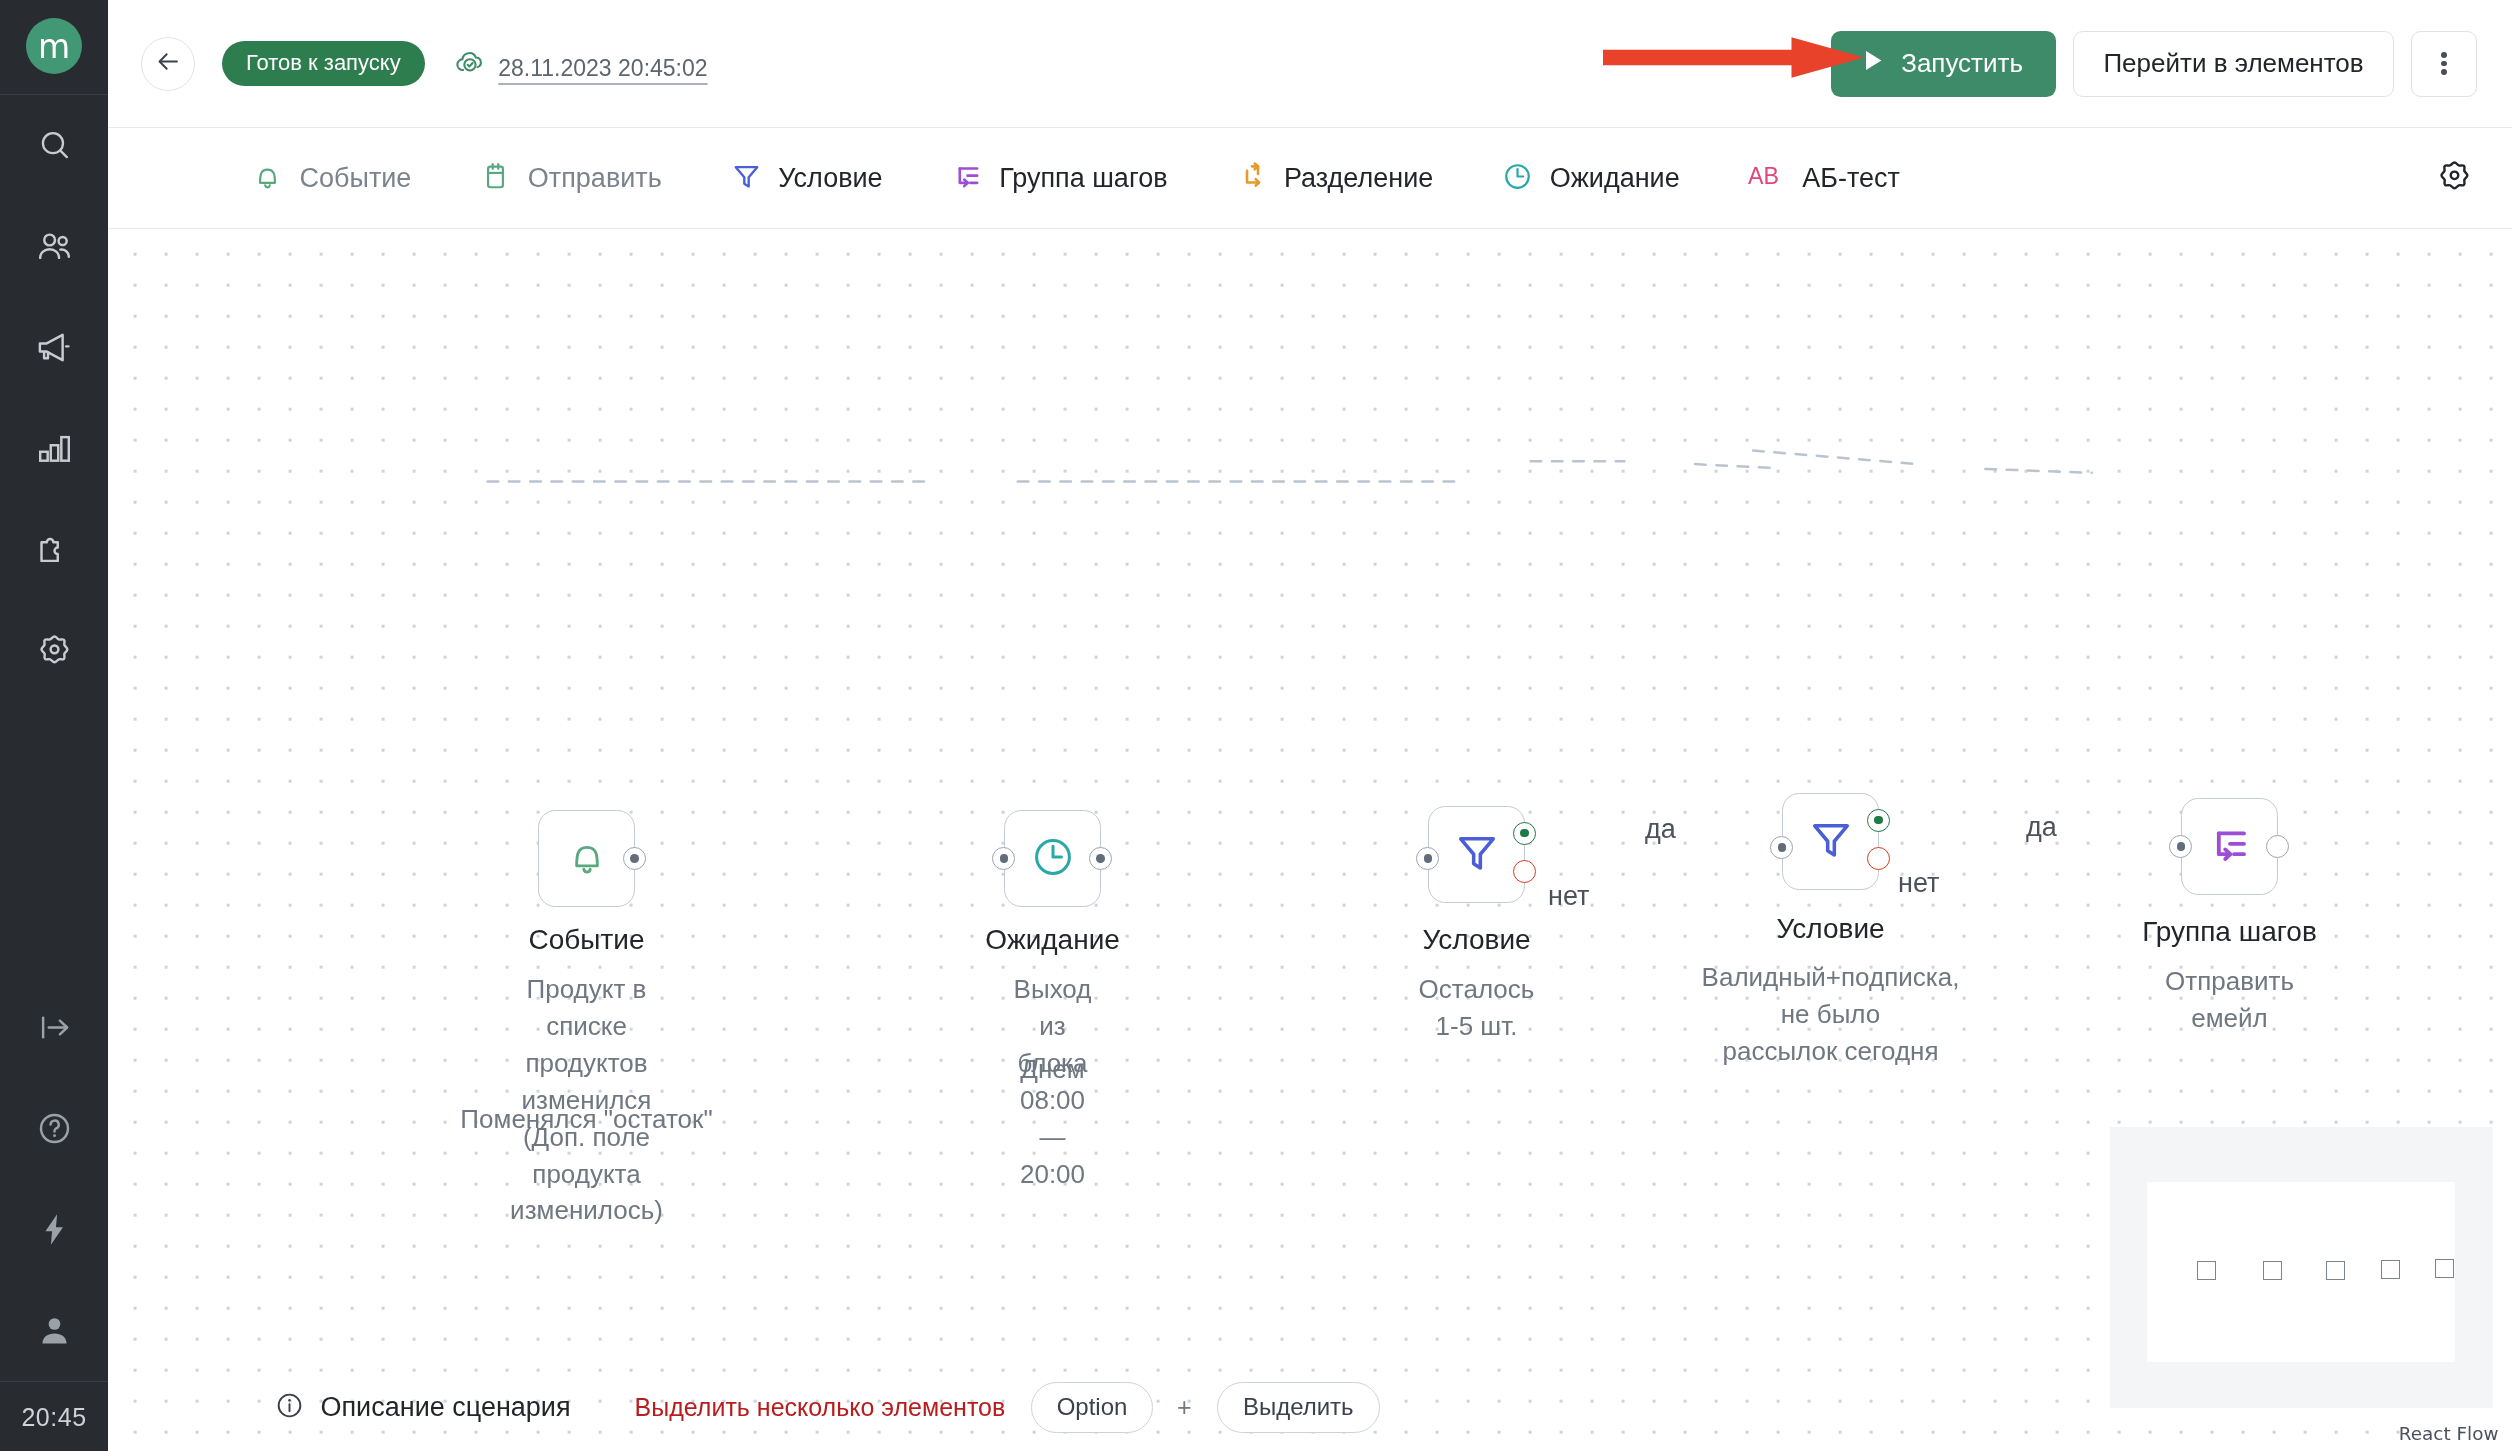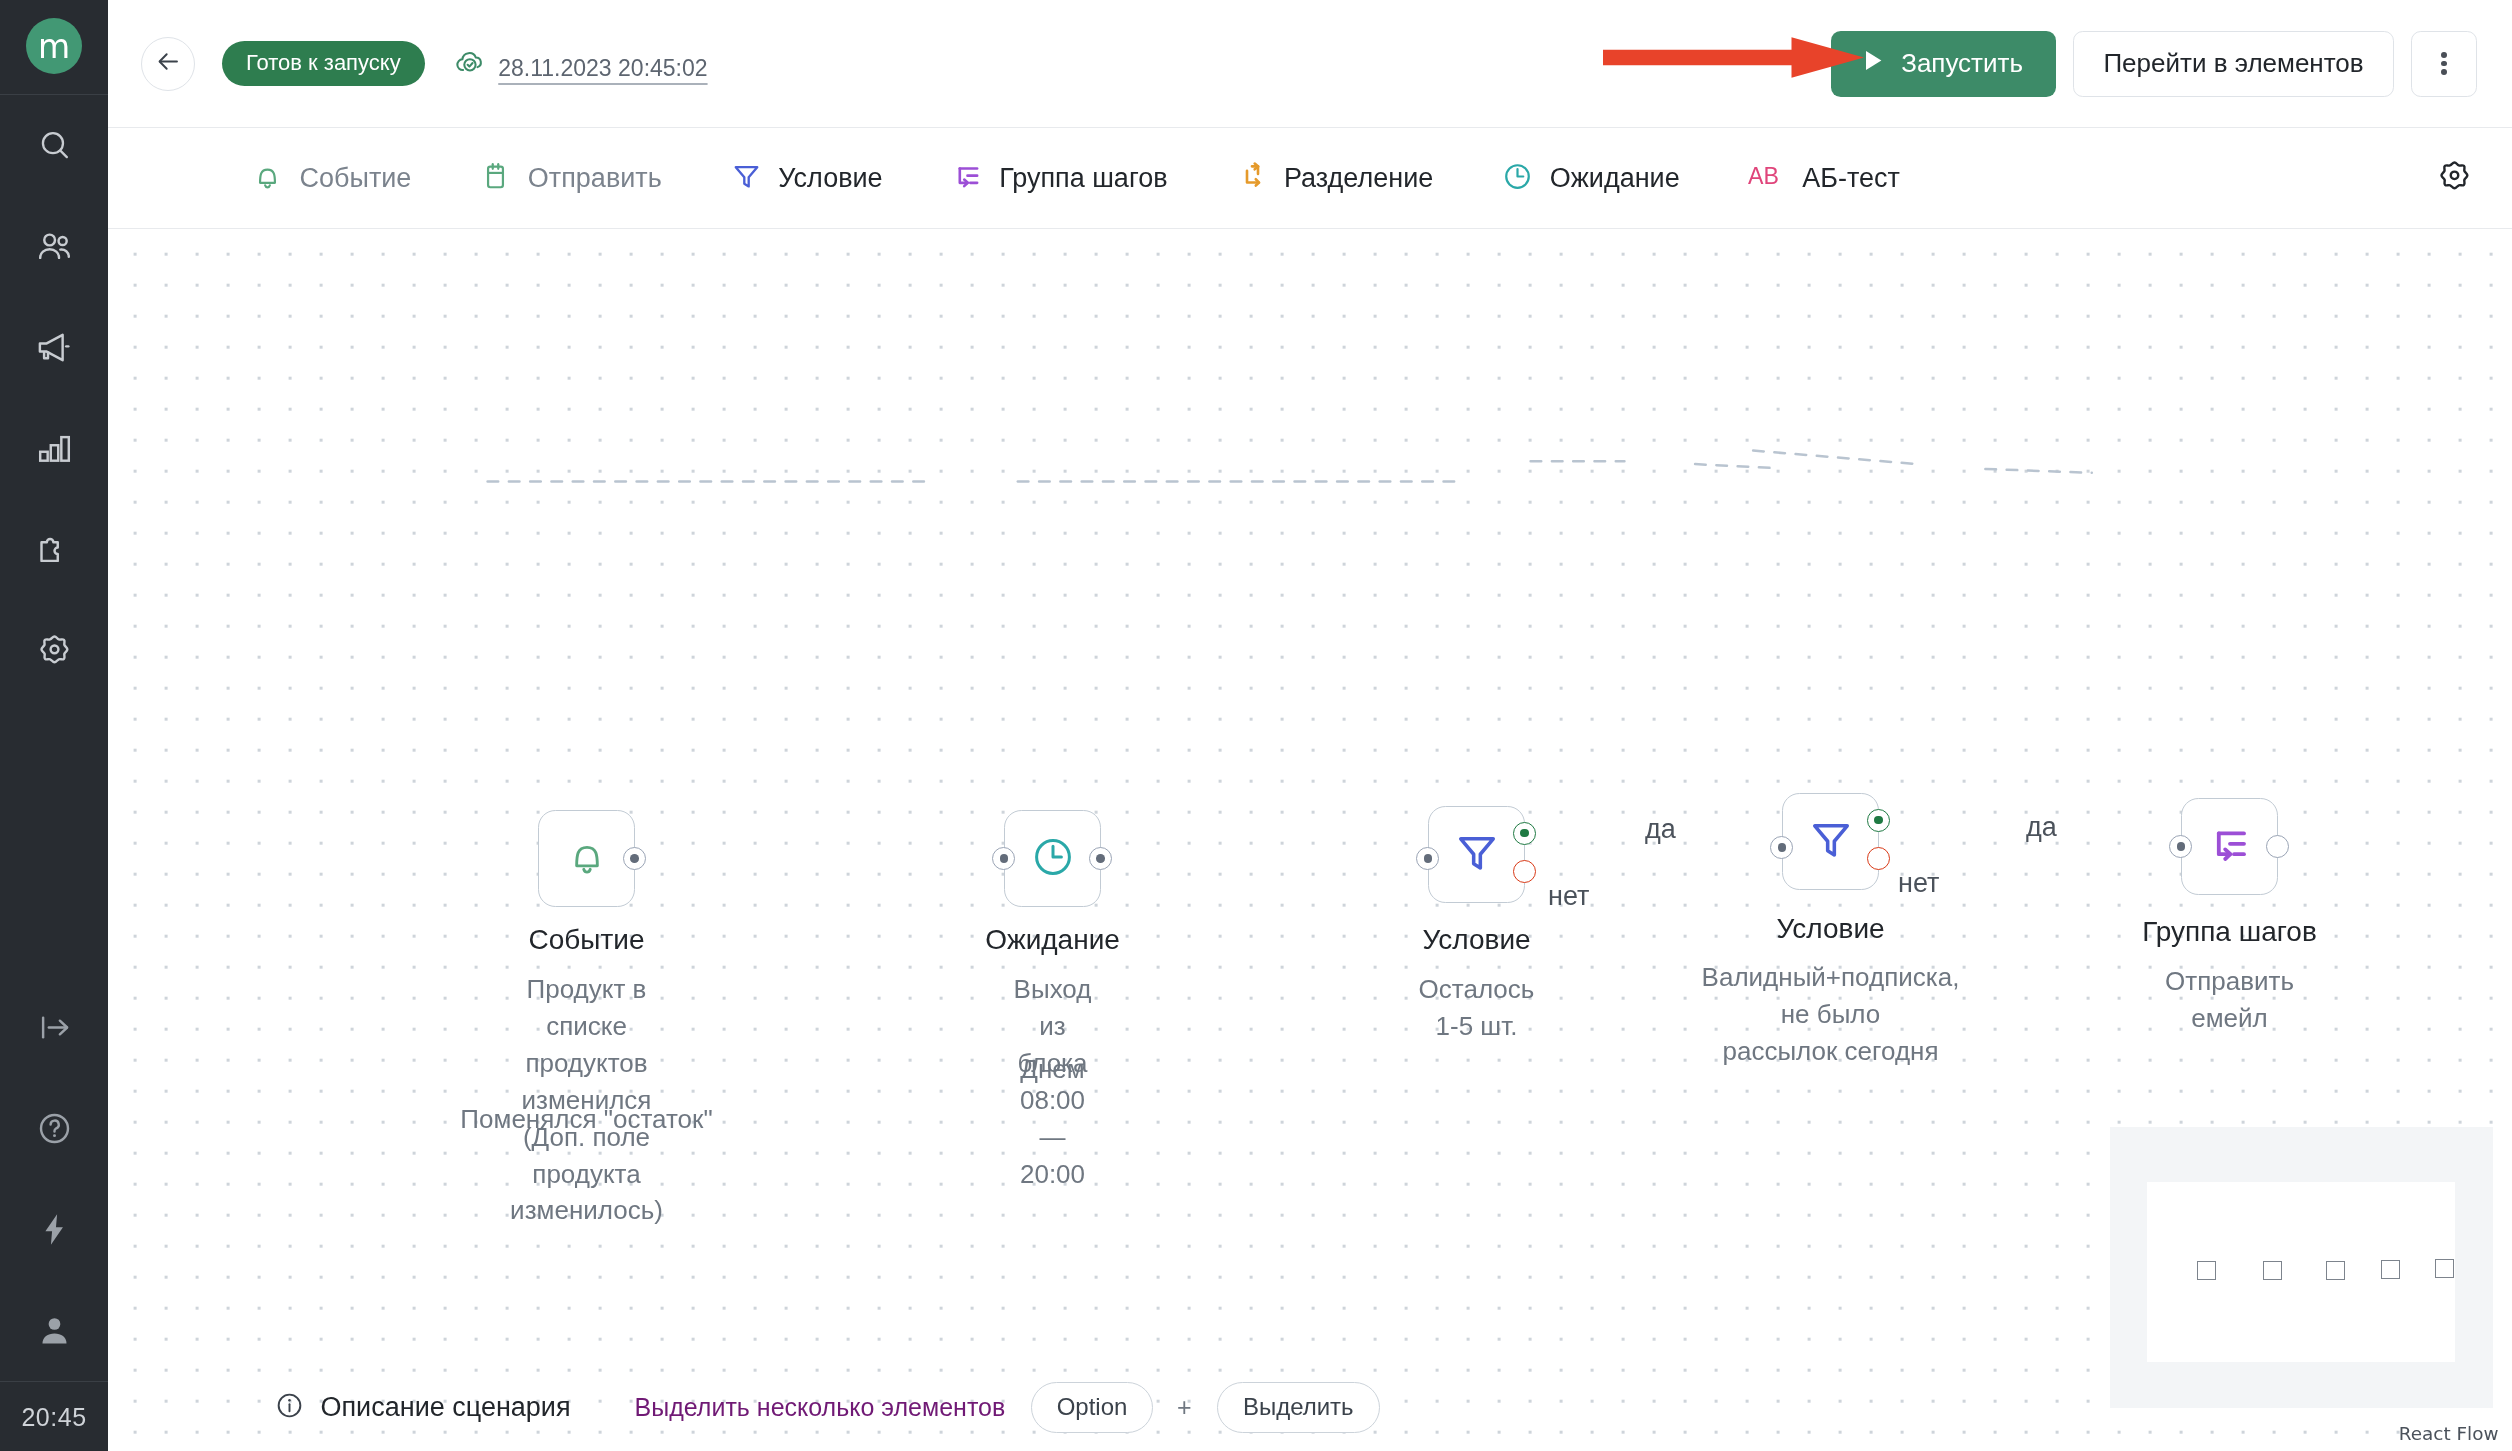--- a/index.html
+++ b/index.html
@@ -185,21 +185,21 @@
   }
 
   
   .bottombar {
     position:absolute; left:0; right:0; bottom: 0; height: 89px;
     display:flex; align-items:center; padding-left: 166px; gap: 8px;
     background: transparent;
   }
   .bb-desc { display:flex; align-items:center; gap: 15.5px; cursor:pointer; }
   .bb-desc-label { font-size: 27px; color:#22262b; white-space:nowrap; }
-  .bb-hint { margin-left: 56px; font-size: 25px; color:#701a75; white-space:nowrap; }
+  .bb-hint { margin-left: 56px; font-size: 25px; color:#b91c1c; white-space:nowrap; }
   .key-chip {
     margin-left: 17.4px; border: 1.5px solid #ccd3da; border-radius: 27px;
     padding: 9.7px 25px 10.6px; font-size: 24px; color: #3b424b; background:#fff;
     white-space:nowrap; cursor:pointer;
   }
   .plus { margin-left: 15.5px; font-size: 25px; color:#6f7781; }
 </style>
 </head>
 <body>
 

